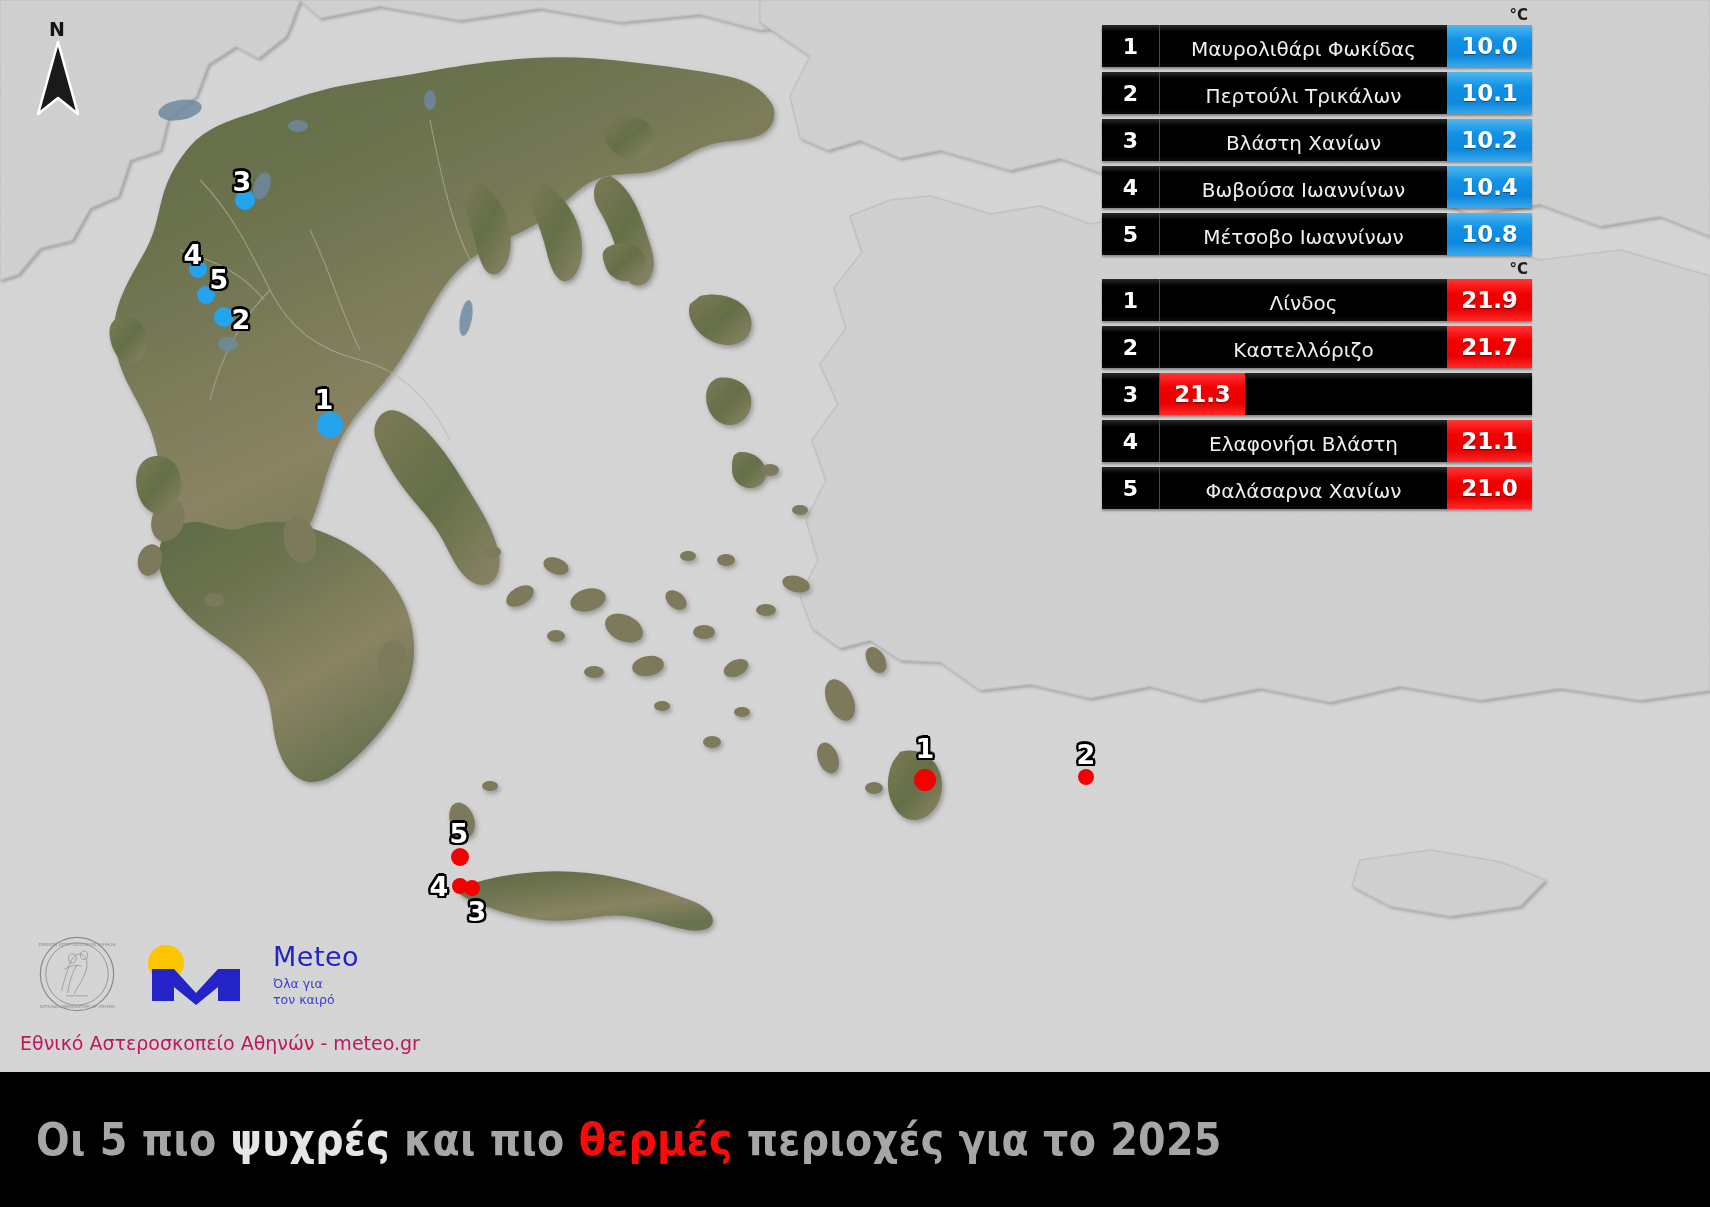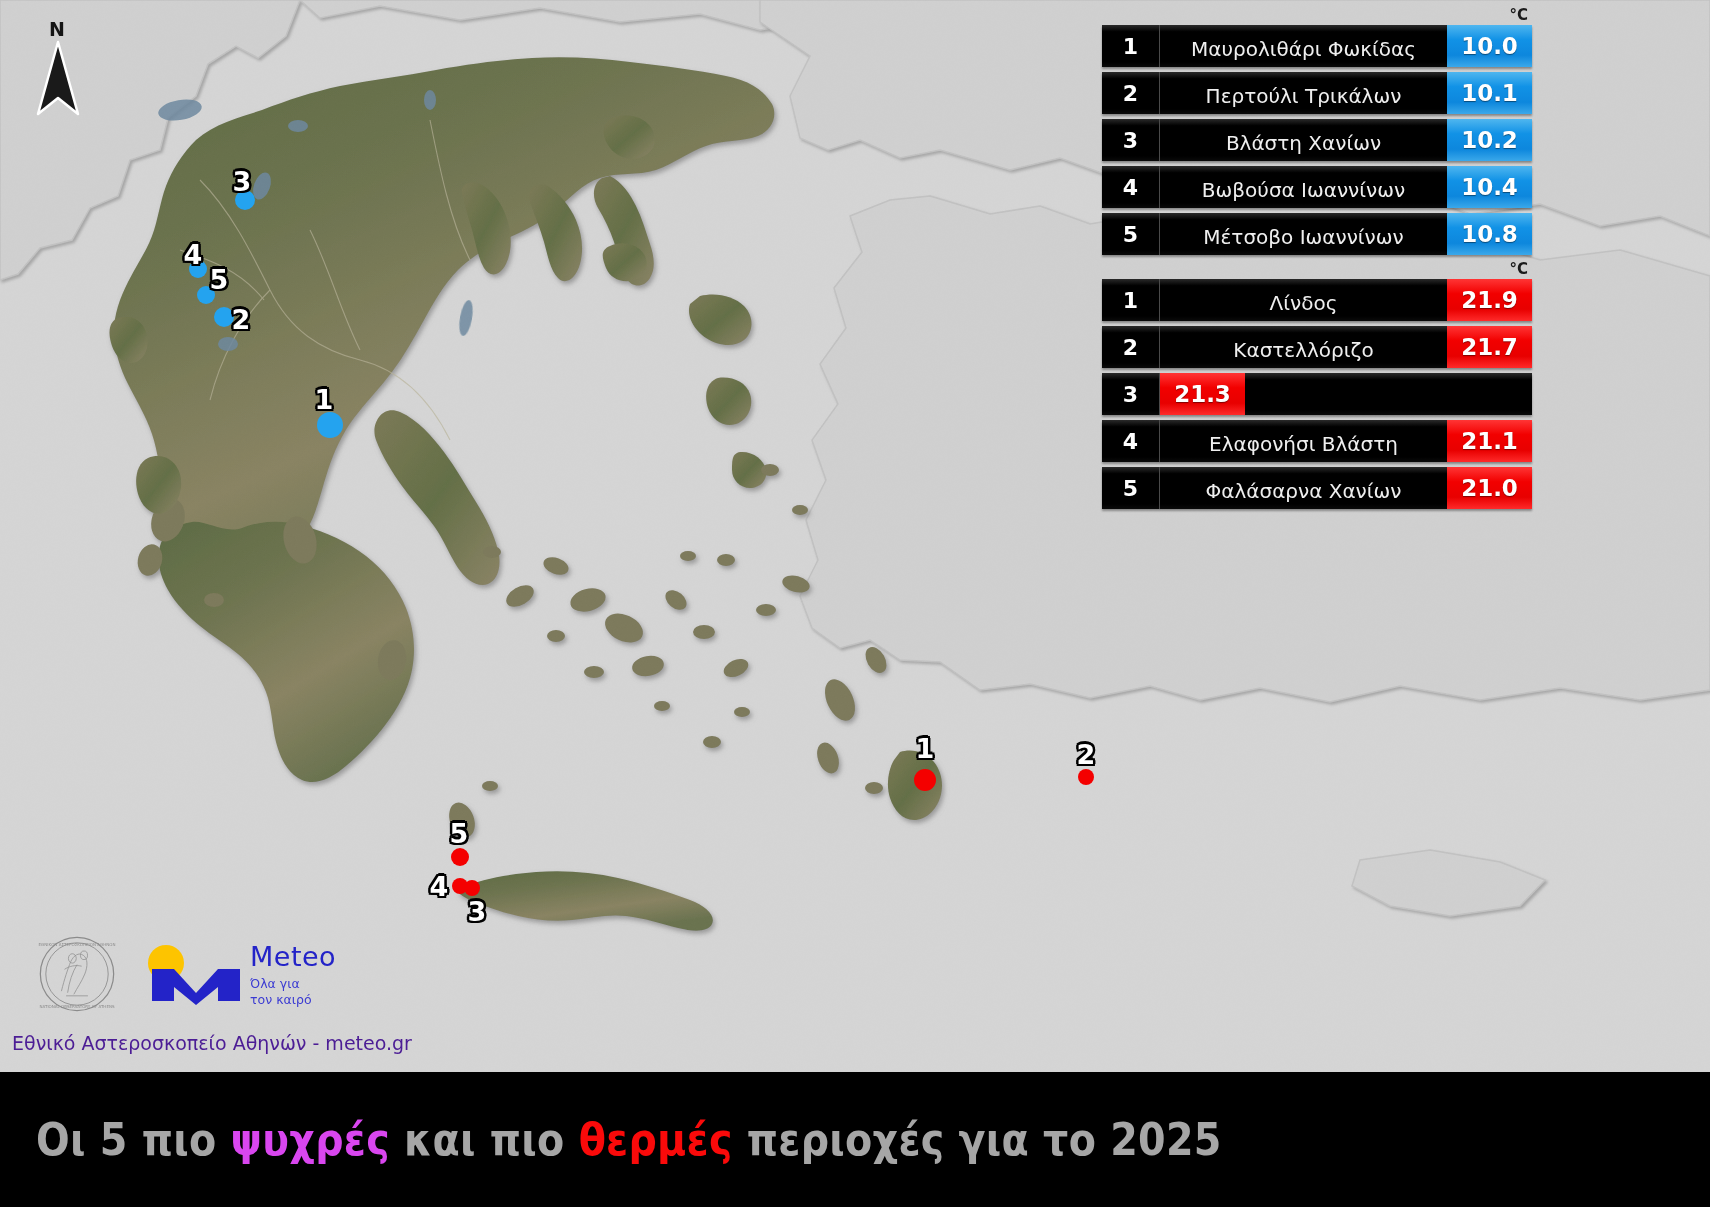--- a/index.html
+++ b/index.html
@@ -64,42 +64,42 @@
     -webkit-text-stroke:3px #000;paint-order:stroke fill;
     text-shadow:
       -2px -2px 0 #000, 2px -2px 0 #000, -2px 2px 0 #000, 2px 2px 0 #000,
       0 -2.5px 0 #000, 0 2.5px 0 #000, -2.5px 0 0 #000, 2.5px 0 0 #000;
     line-height:1;white-space:nowrap;
   }
 
   
   .logos{position:absolute;left:38px;top:930px;height:88px;display:flex;align-items:center;gap:28px;}
   .noa-seal{width:78px;height:78px;}
-  .meteo-logo{display:flex;align-items:center;gap:1px;}
+  .meteo-logo{display:flex;align-items:center;gap:24px;}
   .meteo-mark{position:relative;width:105px;height:62px;}
   .meteo-words{display:flex;flex-direction:column;justify-content:center;line-height:1;}
   .meteo-name{font:400 27px "DejaVu Sans",sans-serif;color:#2323c8;letter-spacing:.5px;}
   .meteo-tag{font:400 12.5px "DejaVu Sans",sans-serif;color:#3b3bd2;line-height:1.25;margin-top:4px;}
   .credit{
-    position:absolute;left:12px;top:1032px;
-    font:400 19px "DejaVu Sans",sans-serif;color:#4c1d95;white-space:nowrap;
+    position:absolute;left:20px;top:1032px;
+    font:400 19px "DejaVu Sans",sans-serif;color:#be185d;white-space:nowrap;
   }
 
   
   .titlebar{
     position:absolute;left:0;top:1072px;width:1710px;height:135px;background:#000;
     display:flex;align-items:center;
   }
   .title{
     padding-left:36px;
     font:bold 44px "DejaVu Sans",sans-serif;
     font-stretch:condensed;
     color:#a6a6a6;white-space:nowrap;letter-spacing:.3px;
   }
-  .title .cold-w{color:#d946ef;}
+  .title .cold-w{color:#e5e5e5;}
   .title .hot-w{color:#fa0a0a;}
 </style>
 </head>
 <body>
 
 <div id="stage">
 
   <div class="map-wrap">
     <svg class="map-svg" width="1710" height="1072" viewBox="0 0 1710 1072">
       <defs>

